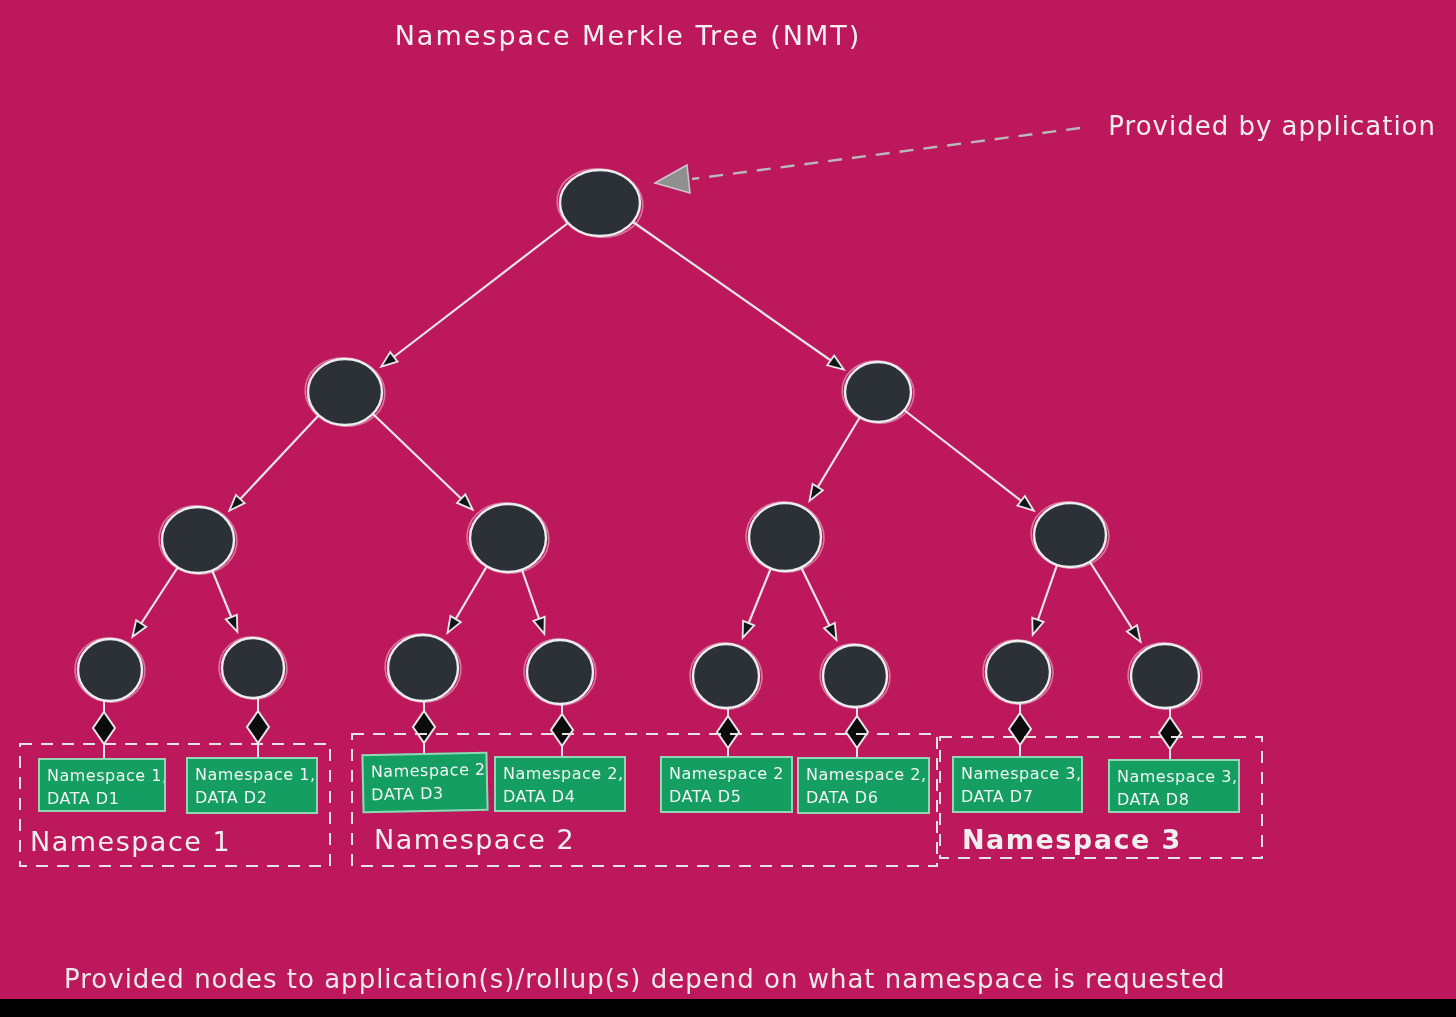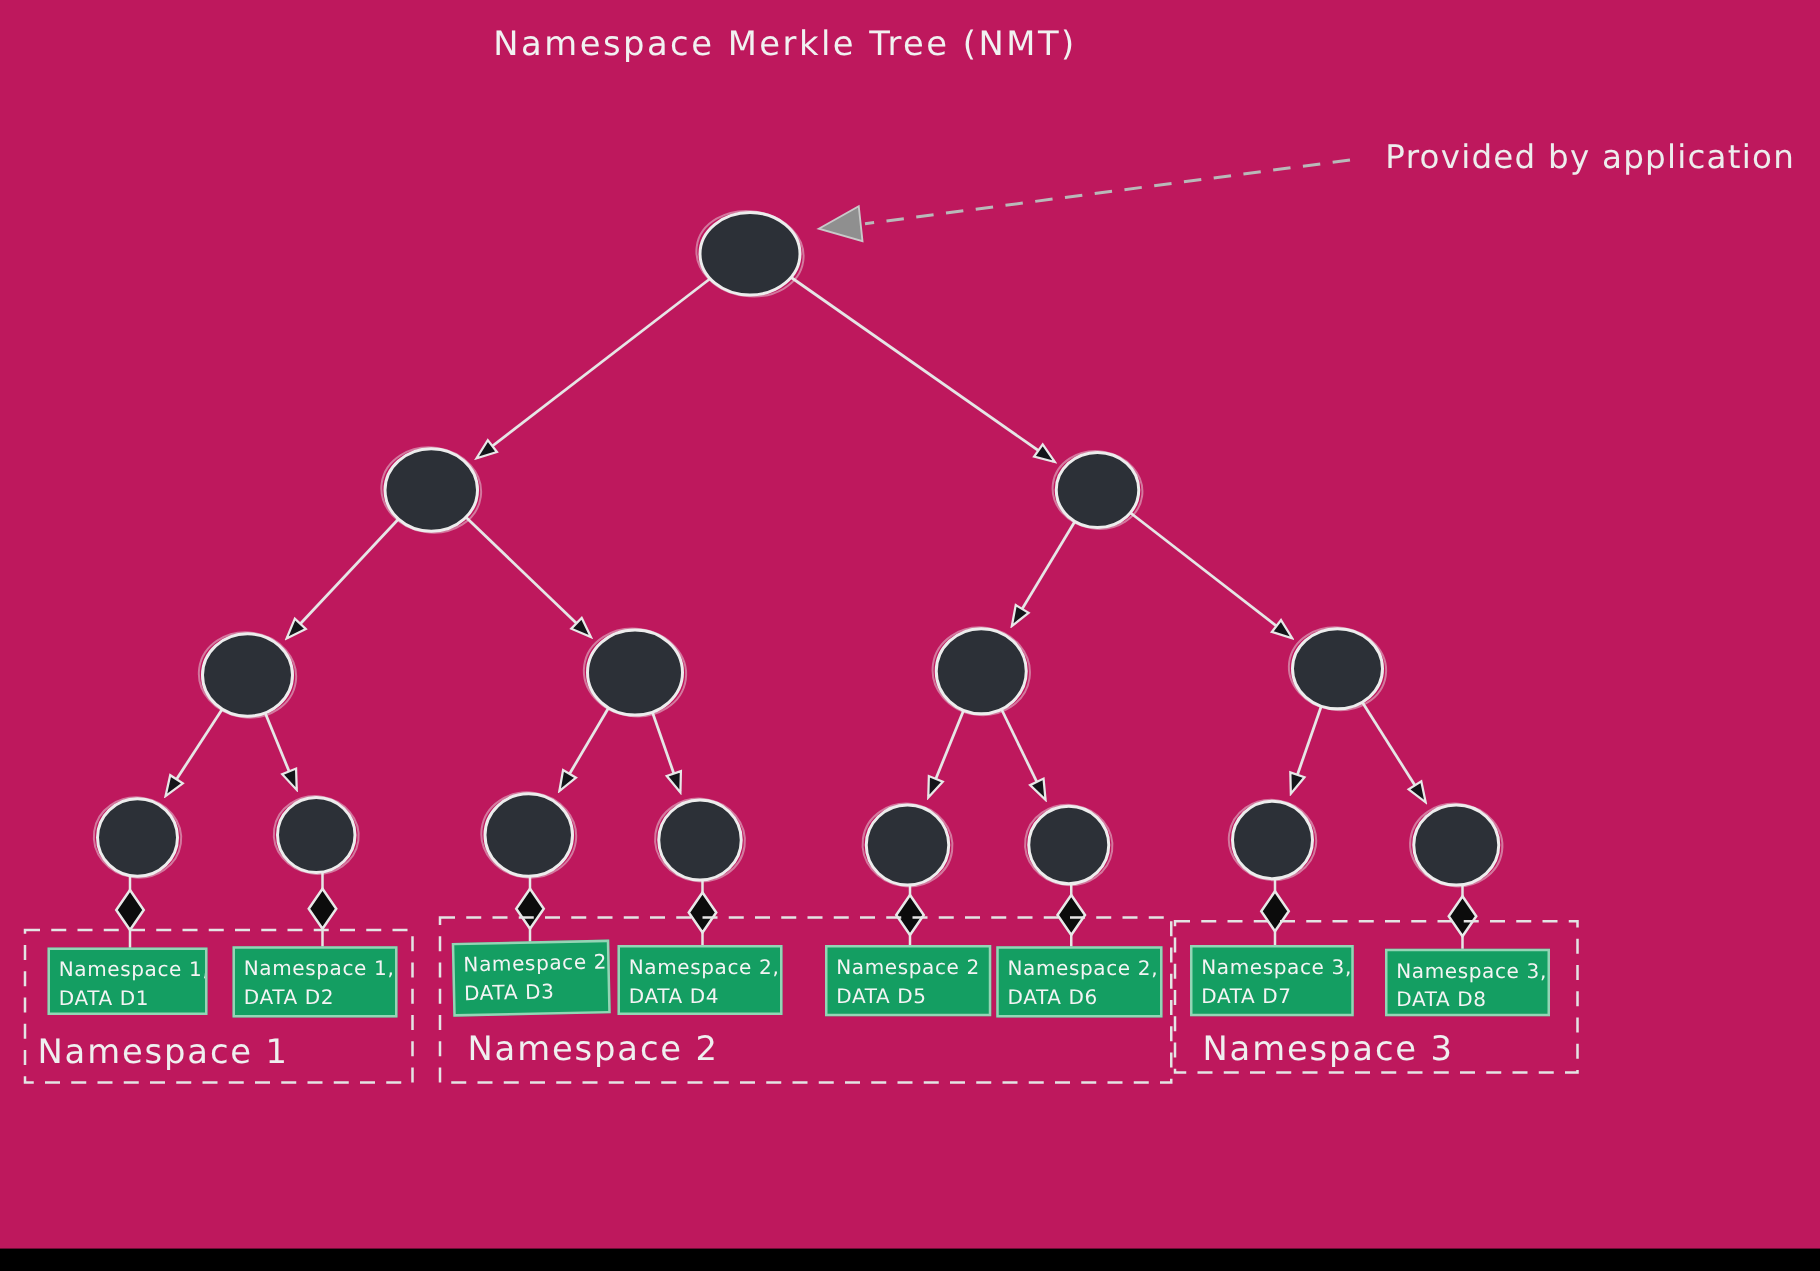--- a/index.html
+++ b/index.html
@@ -204,16 +204,17 @@
     <span>Namespace 3,</span>
     <span>DATA D7</span>
   </div>
   <div class="data-box" style="left:1108px;top:759px;width:132px;height:54px;">
     <span>Namespace 3,</span>
     <span>DATA D8</span>
   </div>
 
   <div class="group-label" style="left:30px;top:826px;">Namespace 1</div>
   <div class="group-label" style="left:374px;top:824px;">Namespace 2</div>
-  <div class="group-label" style="left:962px;top:824px;">Namespace 3</div>
-
+  <div class="group-label" style="left:962px;top:824px;font-weight:bold;">Namespace 3</div>
+
+  <div class="footer">Provided nodes to application(s)/rollup(s) depend on what namespace is requested</div>
 
 </div>
 
 </body></html>

